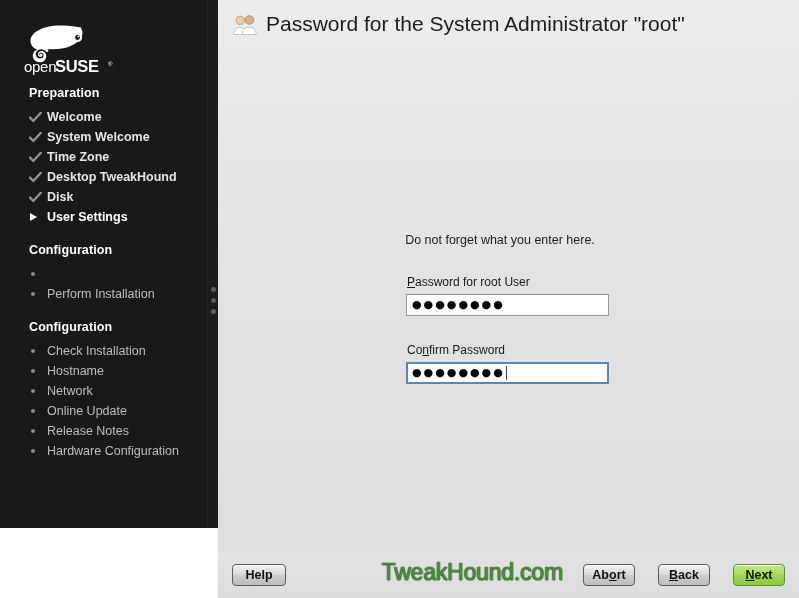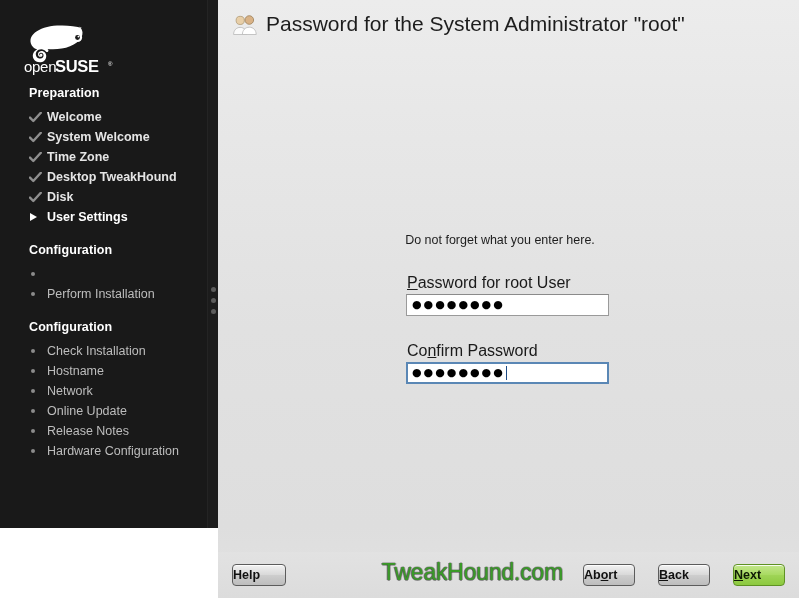--- a/index.html
+++ b/index.html
@@ -158,21 +158,21 @@
     font-size: 12.5px;
     color: #1d1d1d;
     text-align: center;
     margin: 0 0 28px 0;
     white-space: nowrap;
     margin-left: -6px;
   }
   .field { margin-bottom: 11px; }
   .field + .field { margin-top: 27px; }
   .field-label {
-    font-size: 16px;
+    font-size: 12px;
     color: #1a1a1a;
     margin: 0 0 4px 1px;
     line-height: 15px;
   }
   .field-label u { text-decoration: underline; }
 
   .pw-input {
     width: 192px;
     height: 18px;
     background: #ffffff;
@@ -228,20 +228,21 @@
     padding: 0 0;
     font-size: 12.5px;
     font-weight: bold;
     color: #111111;
     background: linear-gradient(180deg,#f2f2f2 0%, #d9d9d9 48%, #cdcdcd 52%, #bdbdbd 100%);
     border: 1px solid #5c5c5c;
     border-radius: 4px;
     box-shadow: inset 0 1px 0 rgba(255,255,255,0.85);
     display: inline-flex;
     align-items: center;
+    justify-content: center;
     cursor: pointer;
     box-sizing: border-box;
     line-height: 20px;
     font-family: "Liberation Sans", sans-serif;
   }
   .btn u { text-decoration: underline; }
   .btn.primary {
     background: linear-gradient(180deg,#c3e68c 0%, #a9db63 48%, #9fd456 52%, #8cc93f 100%);
     border: 1px solid #5f9224;
     color: #0f1a05;

